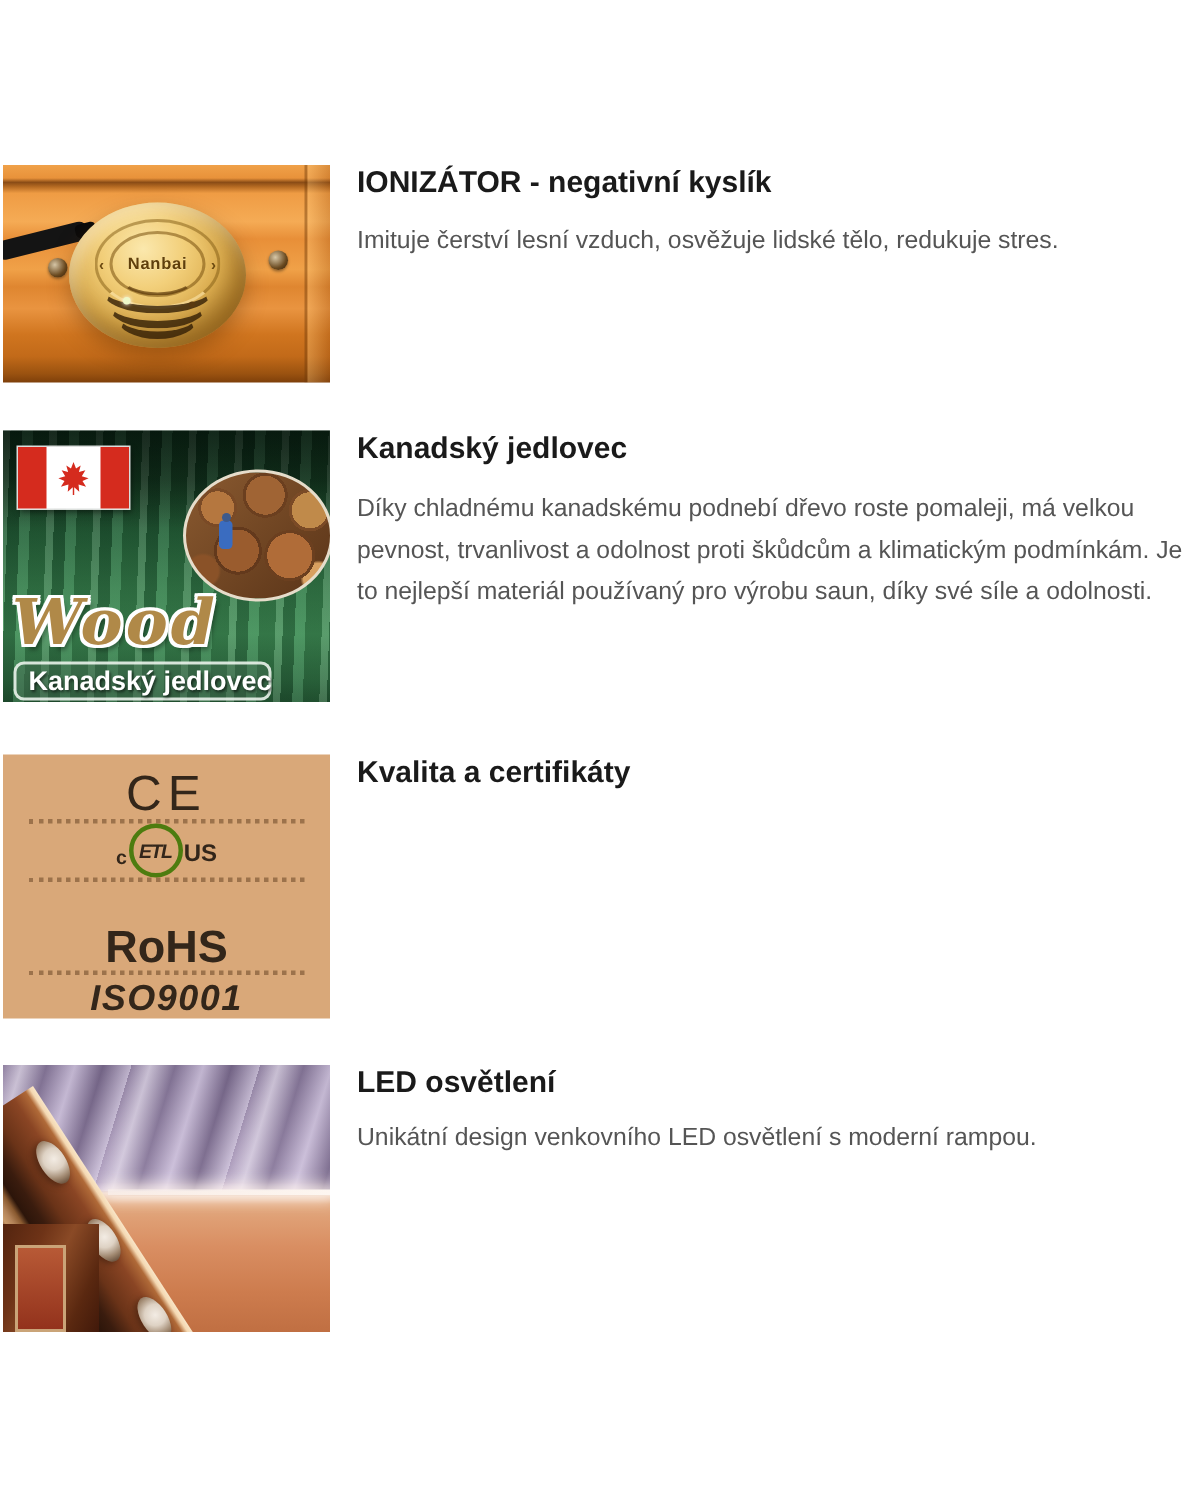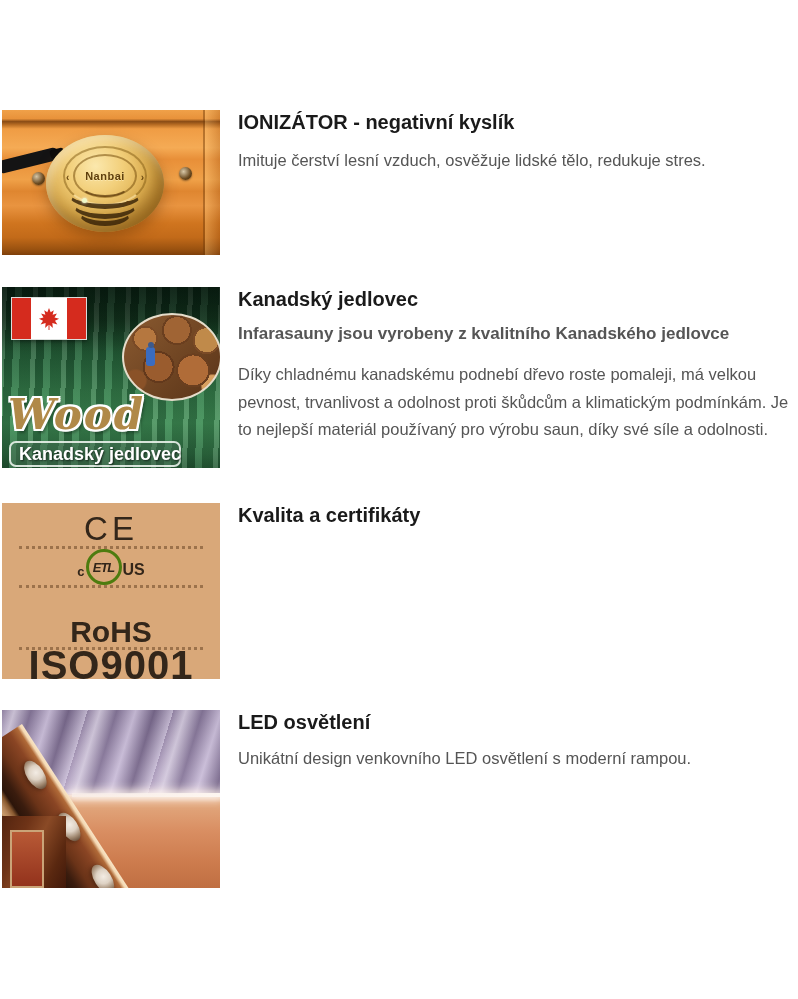--- a/index.html
+++ b/index.html
@@ -107,21 +107,21 @@
     justify-content:space-between; padding:9px 0 7px; }
   .c-ce { font-size:33px; color:#33261a; letter-spacing:4px; line-height:34px; }
   .c-dots { width:184px; height:0; border-top:3px dotted rgba(95,60,30,.5); }
   .c-etl { display:flex; align-items:flex-end; color:#33261a; }
   .c-etl .pre { font-size:13px; font-weight:bold; margin:0 1px 6px 0; }
   .c-etl .circle { width:36px; height:36px; border:3px solid #4d7c0f; border-radius:50%;
     display:flex; align-items:center; justify-content:center; }
   .c-etl .etl { font-size:13px; font-weight:bold; font-style:italic; letter-spacing:-1px; }
   .c-etl .suf { font-size:16px; font-weight:bold; margin:0 0 6px 1px; }
   .c-rohs { font-size:30px; font-weight:bold; color:#33261a; line-height:31px;margin-top:28px; }
-  .c-iso { font-size:40px; font-weight:bold; color:#33261a; letter-spacing:1px; line-height:31px; }
+  .c-iso { font-size:24px; font-weight:bold; color:#33261a; letter-spacing:1px; line-height:31px;font-style:italic; }
 
   
   .img4 { background:linear-gradient(180deg, #8f80a0 0%, #b3a3c2 44%, #cbb9d2 46.5%,
       #f0d9c9 48%, #e2a87e 52%, #d98e62 68%, #cd7c4e 85%, #c06f42 100%); }
   .l-beams { position:absolute; left:0; top:0; right:0; height:47%;
     background:repeating-linear-gradient(107deg,
       rgba(245,240,250,0) 0px, rgba(245,240,250,.55) 12px, rgba(110,95,130,.5) 28px,
       rgba(225,215,238,.6) 46px, rgba(90,75,110,.55) 64px, rgba(235,228,245,.5) 82px); }
   .l-line { position:absolute; left:70px; right:0; top:83px; height:4px; z-index:1;
     background:linear-gradient(90deg, rgba(250,240,235,.85), #fdf6f0);
@@ -186,21 +186,20 @@
       <div class="i2-logs">
         <div class="i2-person"></div>
       </div>
       <div class="i2-wood">Wood</div>
       <div class="i2-caption">
         <span>Kanadský jedlovec</span>
       </div>
     </figure>
     <div class="txt">
       <h2 class="hd">Kanadský jedlovec</h2>
-      <p class="sub">Infarasauny jsou vyrobeny z kvalitního Kanadského jedlovce</p>
       <p class="body">Díky chladnému kanadskému podnebí dřevo roste pomaleji, má velkou pevnost, trvanlivost a odolnost proti škůdcům a klimatickým podmínkám. Je to nejlepší materiál používaný pro výrobu saun, díky své síle a odolnosti.</p>
     </div>
   </section>
 
   <section class="row row3">
     <figure class="img img3" style="margin:0;">
       <div class="c-ce">CE</div>
       <div class="c-dots"></div>
       <div class="c-etl">
         <span class="pre">c</span>

